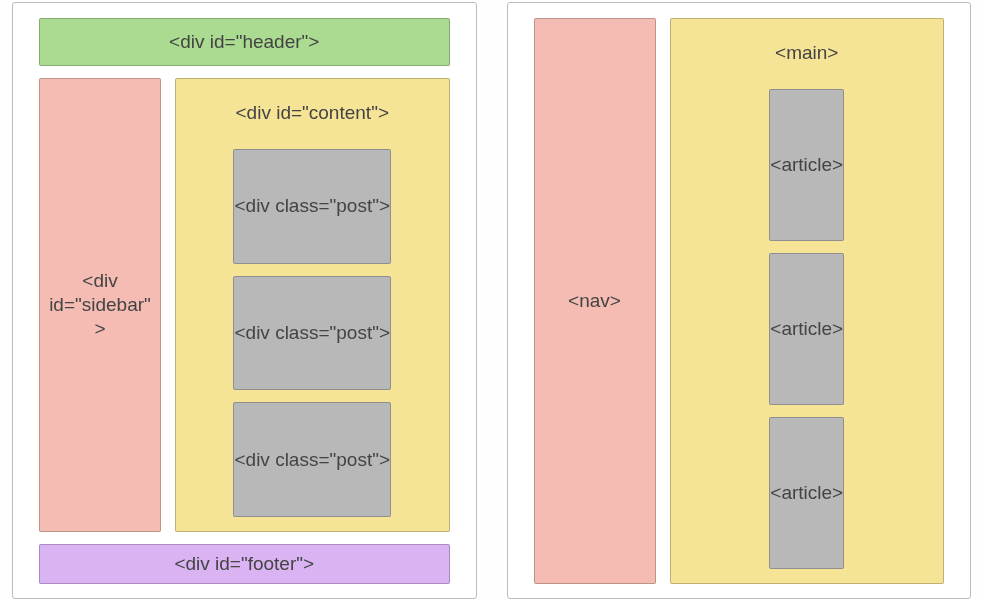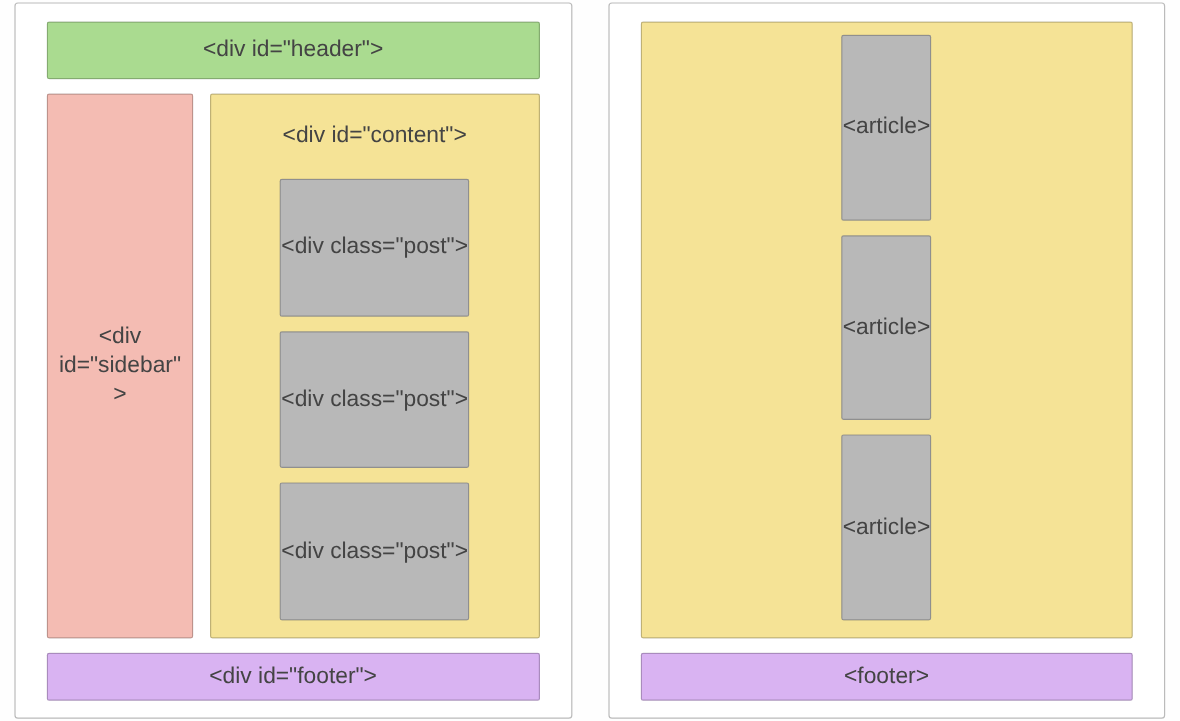--- a/index.html
+++ b/index.html
@@ -100,28 +100,31 @@
       </div>
     </div>
   </div>
   <div class="box footer-box">
     <span>&lt;div id="footer"&gt;</span>
   </div>
 </div>
 
 <div class="panel">
   <div class="middle">
+    <div class="box sidebar-box">
+      <span>&lt;nav&gt;</span>
+    </div>
     <div class="box content-box">
+      <div class="content-title">
+        <span>&lt;main&gt;</span>
+      </div>
       <div class="box post-box">
         <span>&lt;article&gt;</span>
       </div>
       <div class="box post-box">
         <span>&lt;article&gt;</span>
       </div>
       <div class="box post-box">
         <span>&lt;article&gt;</span>
       </div>
     </div>
   </div>
-  <div class="box footer-box">
-    <span>&lt;footer&gt;</span>
-  </div>
 </div>
 
 </body></html>

